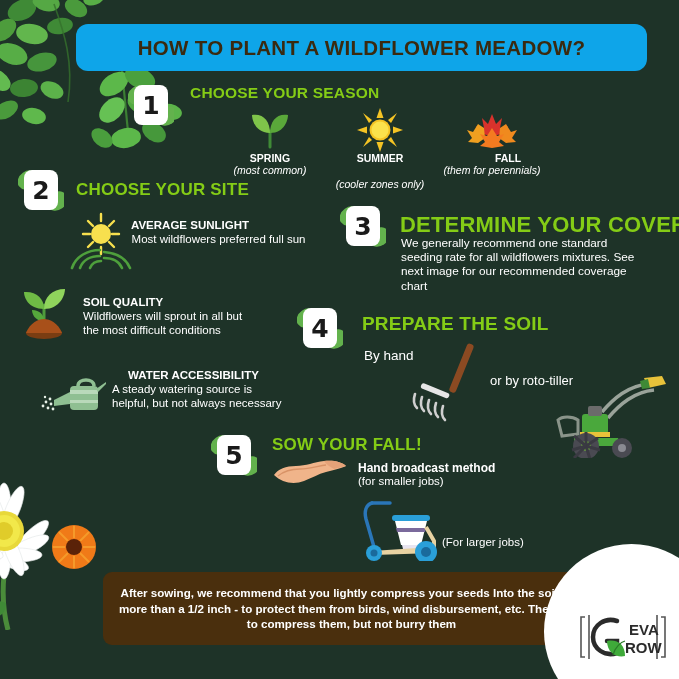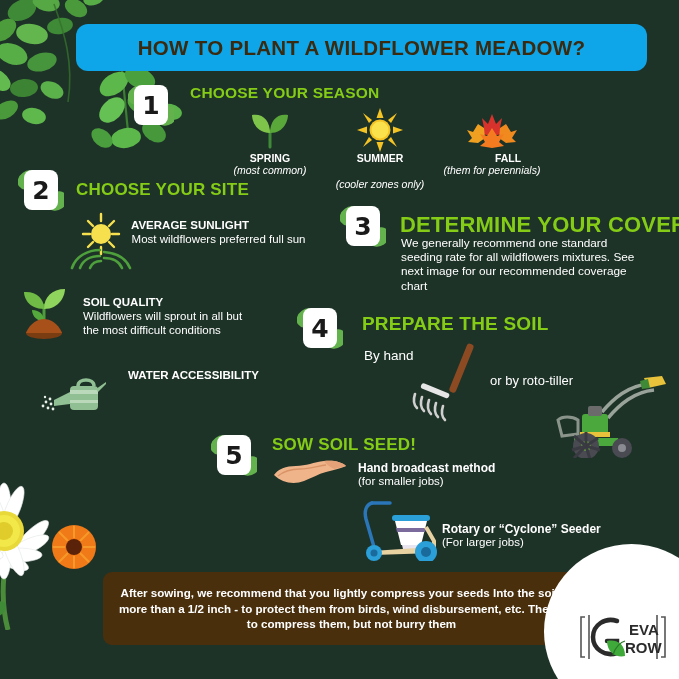--- a/index.html
+++ b/index.html
@@ -207,20 +207,21 @@
       <circle cx="10" cy="27" r="1.4"></circle>
         <circle cx="6" cy="30" r="1.4"></circle>
       <circle cx="11" cy="32" r="1.4"></circle>
         <circle cx="3" cy="34" r="1.4"></circle>
       <circle cx="8" cy="36" r="1.4"></circle>
         <circle cx="13" cy="37" r="1.4"></circle>
       <circle cx="5" cy="25" r="1.2"></circle>
     </g>
   </svg>
   <div class="t lbl-head" style="left:128px; top:369px;">WATER ACCESSIBILITY</div>
+  <div class="t lbl-body" style="left:112px; top:383px; width:175px;">A steady watering source is helpful, but not always necessary</div>
 
   <div class="badge" style="left:340px; top:203px;">
     <svg class="leafblob" viewBox="0 0 46 46">
       <ellipse cx="10" cy="13" rx="11" ry="9" fill="#63b24d" transform="rotate(-35 10 13)"></ellipse>
       <ellipse cx="39" cy="34" rx="11" ry="9" fill="#63b24d" transform="rotate(-35 39 34)"></ellipse>
     </svg>
     <div class="sq">3</div>
   </div>
   <div class="step-title" style="left:400px; top:212px; font-size:22px;">DETERMINE YOUR COVERAGE</div>
   <div class="t lbl-body" style="left:401px; top:236px; width:250px; font-size:11.8px; line-height:14.2px;">We generally recommend one standard seeding rate for all  wildflowers mixtures. See next image for our recommended coverage chart</div>
@@ -275,21 +276,21 @@
     <circle cx="82" cy="80" r="4" fill="#8a8a92"></circle>
   </svg>
 
   <div class="badge" style="left:211px; top:432px;">
     <svg class="leafblob" viewBox="0 0 46 46">
       <ellipse cx="10" cy="13" rx="11" ry="9" fill="#63b24d" transform="rotate(-35 10 13)"></ellipse>
       <ellipse cx="39" cy="34" rx="11" ry="9" fill="#63b24d" transform="rotate(-35 39 34)"></ellipse>
     </svg>
     <div class="sq">5</div>
   </div>
-  <div class="step-title" style="left:272px; top:435px; font-size:17px;">SOW SOIL SEED!</div>
+  <div class="step-title" style="left:272px; top:435px; font-size:17px;">SOW YOUR FALL!</div>
 
   <svg class="icon" style="left:272px; top:458px; width:78px; height:32px;" viewBox="0 0 78 32">
     <path d="M2 17 C6 11 14 8 24 8 C34 8 42 4 52 3 C62 2 70 4 74 8 C70 10 62 12 54 14 C46 16 40 20 32 23 C22 27 10 25 2 17Z" fill="#f0b48a"></path>
     <path d="M6 18 C12 13 20 11 28 11 C38 11 46 8 54 7" stroke="#d89266" stroke-width="1.4" fill="none"></path>
     <path d="M52 3 C62 2 70 4 74 8 C70 9 66 10 62 11 C58 9 54 6 52 3Z" fill="#e5a278"></path>
   </svg>
   <div class="t lbl-head" style="left:358px; top:461px; font-size:12px;">Hand broadcast method</div>
   <div class="t lbl-body" style="left:358px; top:475px;">(for smaller jobs)</div>
 
   <svg class="icon" style="left:348px; top:497px; width:92px; height:64px;" viewBox="0 0 92 64">
@@ -299,21 +300,20 @@
     <path d="M47 24 L79 24 L73 48 L53 48Z" fill="#ffffff"></path>
     <path d="M48 31 L78 31 L77 35 L49 35Z" fill="#7b6a9c"></path>
     <path d="M54 48 L72 48 L70 56 L56 56Z" fill="#e8e4f0"></path>
     <path d="M24 54 L84 50 L86 56 L26 58Z" fill="#e8d2a2"></path>
     <path d="M78 30 L86 44 L86 56" stroke="#e8d2a2" stroke-width="4" fill="none"></path>
     <circle cx="26" cy="56" r="8" fill="#2a9fd8"></circle>
       <circle cx="26" cy="56" r="3.5" fill="#1a6a9c"></circle>
     <circle cx="78" cy="55" r="11" fill="#2a9fd8"></circle>
       <circle cx="78" cy="55" r="5" fill="#1a6a9c"></circle>
   </svg>
-  <div class="t lbl-head" style="left:442px; top:522px; font-size:12px;">Rotary or “Cyclone” Seeder</div>
   <div class="t lbl-body" style="left:442px; top:536px;">(For larger jobs)</div>
 
   <svg class="leafcluster" style="left:-18px; top:455px; width:135px; height:175px;" viewBox="0 0 135 175">
     <g>
       <path d="M22 120 C20 140 22 160 26 175" stroke="#4a8c3a" stroke-width="5" fill="none"></path>
       <path d="M24 148 C10 142 4 150 6 162 C18 164 24 158 24 148Z" fill="#3f8a36"></path>
       <g fill="#ffffff" stroke="#e4e8e8" stroke-width="0.6">
         <ellipse cx="22" cy="52" rx="7" ry="24" transform="rotate(0 22 52)"></ellipse>
         <ellipse cx="22" cy="52" rx="7" ry="24" transform="rotate(22 22 76)"></ellipse>
         <ellipse cx="22" cy="52" rx="7" ry="24" transform="rotate(-22 22 76)"></ellipse>

